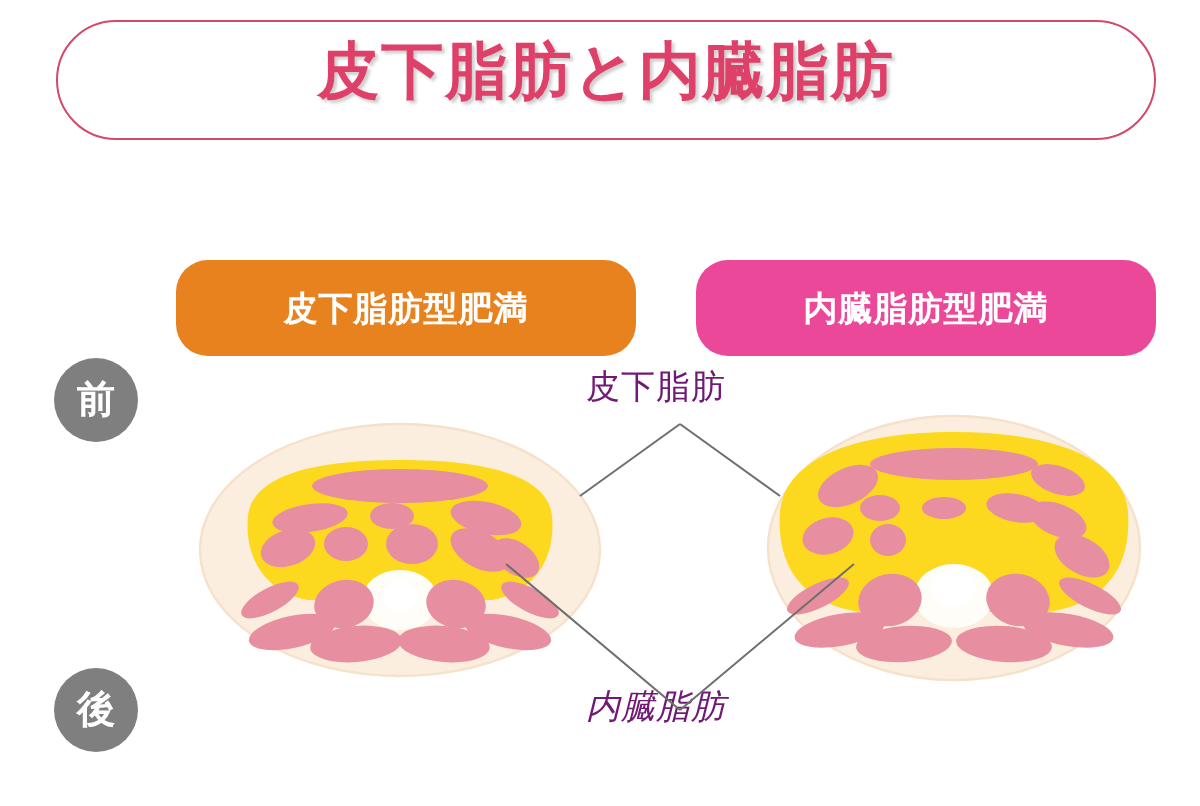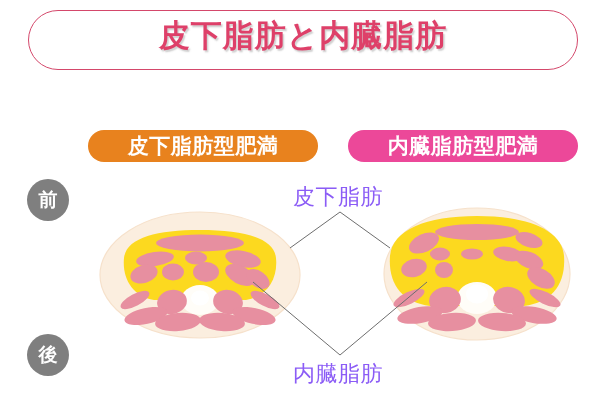--- a/index.html
+++ b/index.html
@@ -43,27 +43,27 @@
     -webkit-text-stroke: 3.2px #ffffff;
     paint-order: stroke fill;
     text-shadow: 1.5px 1.5px 1.5px rgba(150,150,150,0.45);
     white-space: nowrap;
   }
 
   
   .badge {
     position: absolute;
     top: 130px;
-    height: 32px;
+    height: 48px;
     border-radius: 16px;
     display: flex;
     align-items: center;
     justify-content: center;
     color: #ffffff;
-    font-size: 21px;
+    font-size: 17px;
     font-weight: bold;
     letter-spacing: 0.5px;
     white-space: nowrap;
   }
   .badge-sub {
     left: 88px;
     width: 230px;
     background: #e8821e;
   }
   .badge-vis {
@@ -86,27 +86,27 @@
     color: #ffffff;
     font-size: 19px;
     font-weight: bold;
   }
   .stage-before { top: 179px; }
   .stage-after  { top: 334px; }
 
   
   .annot {
     position: absolute;
-    font-size: 22px;
-    color: #8b5cf6;
+    font-size: 17px;
+    color: #701a75;
     white-space: nowrap;
     letter-spacing: 0.5px;
   }
   .annot-sub { left: 293px; top: 182px; }
-  .annot-vis { left: 293px; top: 359px; }
+  .annot-vis { left: 293px; top: 342px; font-style: italic; }
 
   
   .figure-svg {
     position: absolute;
     left: 0;
     top: 0;
     width: 600px;
     height: 403px;
   }
 </style>

